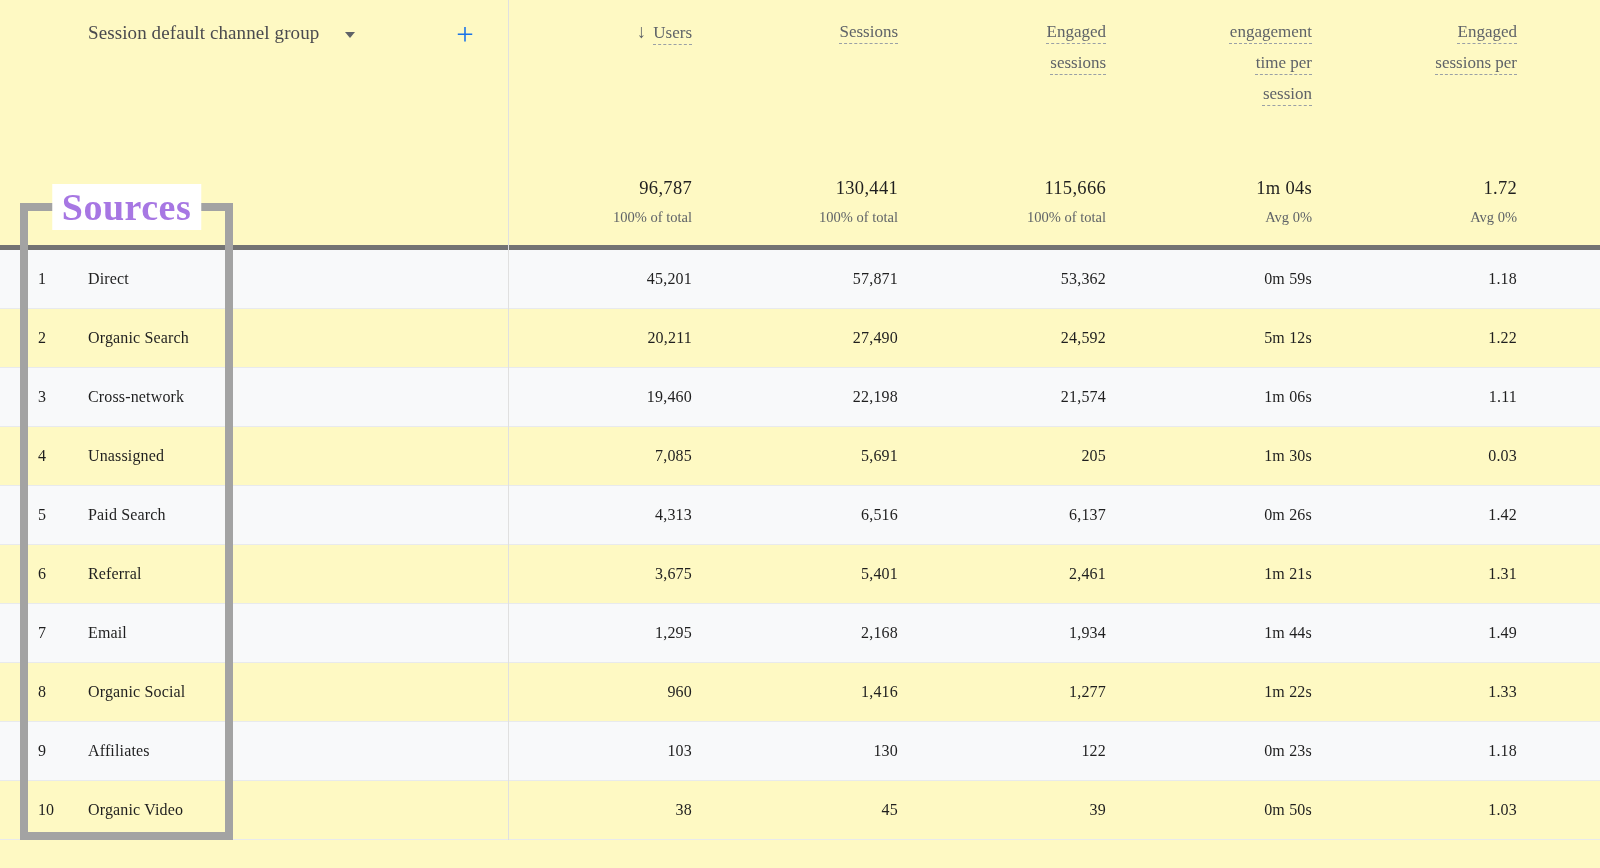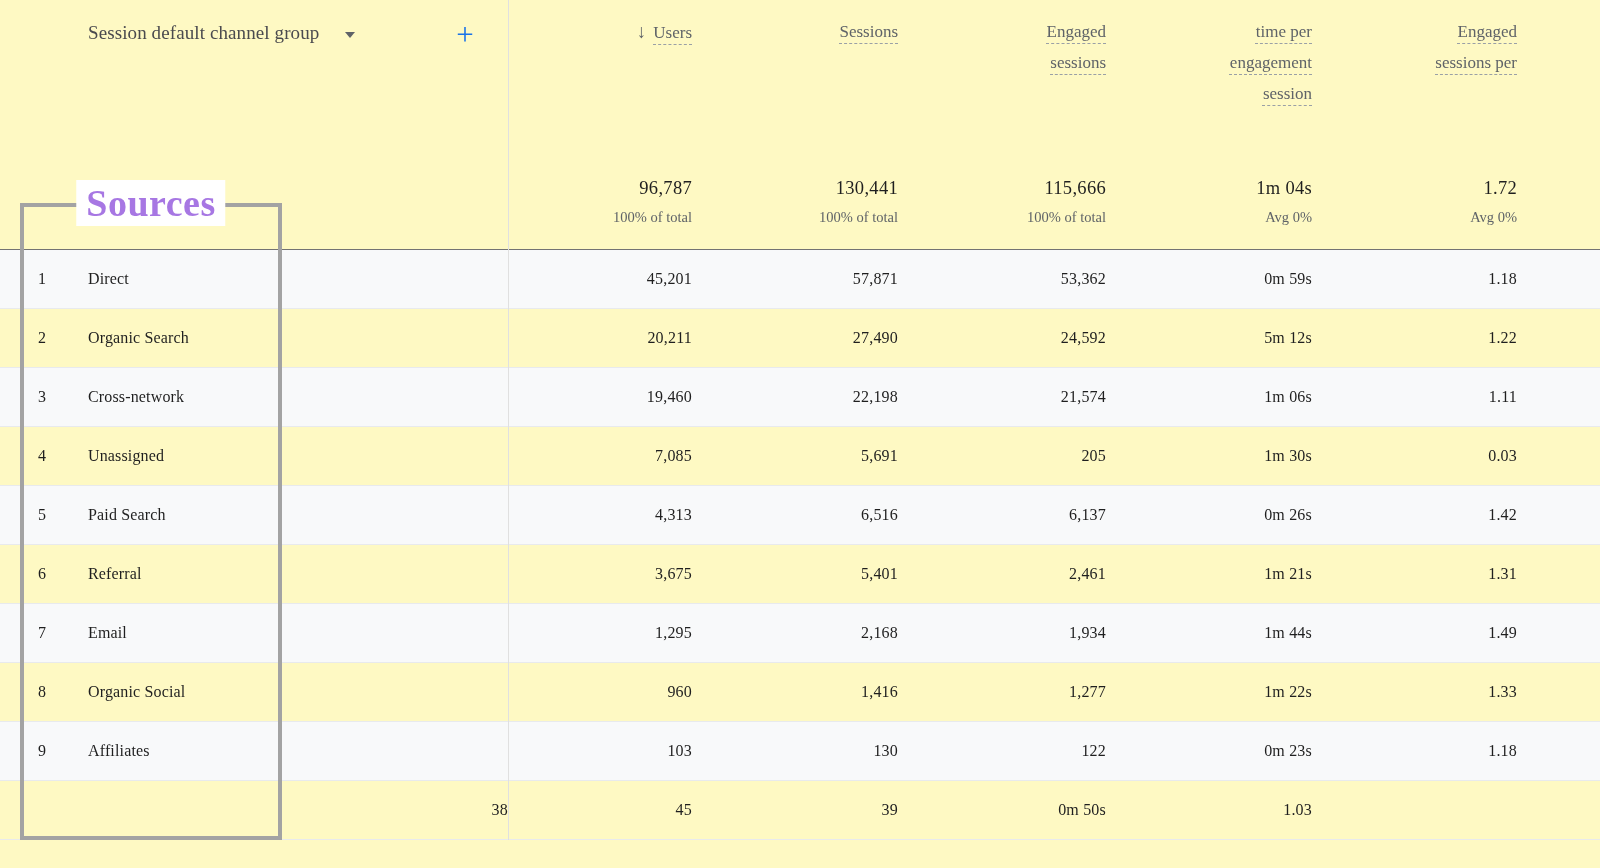--- a/index.html
+++ b/index.html
@@ -50,36 +50,36 @@
     text-decoration-thickness:1px;
     text-underline-offset:6px;
   }
   .head-line.inl { display:inline; }
   .hl-row { line-height:31px; }
   .sort-arrow {
     font-size:19px; color:#5f6368; margin-right:7px;
     text-decoration:none; display:inline-block;
   }
   
-  .totals-row { height:85px; border-bottom:1px solid #737373; }
+  .totals-row { height:85px; border-bottom:5px solid #737373; }
   .total-cell { text-align:right; padding-top:13px; }
   .total-value { font-size:18.5px; color:#1f1f1f; letter-spacing:0.3px; }
   .total-sub { font-size:14.5px; color:#5f6368; margin-top:10px; }
   
   .data-row { height:59px; border-bottom:1px solid #e8eaed; align-items:center; }
   .data-row:nth-child(odd) { background:#f8f9fa; }
   .dim-data { display:flex; align-items:center; padding-left:38px; }
   .rank { width:50px; font-size:16px; color:#1f1f1f; }
   .channel { font-size:16px; color:#1f1f1f; letter-spacing:0.15px;text-align:right; }
   .num-cell { text-align:right; font-size:16px; color:#1f1f1f; letter-spacing:0.2px; }
   
   .sources-box {
     position:absolute; left:20px; top:203px;
-    width:262px; height:637px;
-    border:4px solid #a3a3a3;
+    width:213px; height:637px;
+    border:8px solid #a3a3a3;
     pointer-events:none; z-index:5;
   }
   .sources-label {
     position:absolute; top:-27px; left:50%;
     transform:translateX(-50%);
     background:#ffffff; padding:0 10px;
     font-size:38px; line-height:46px; font-weight:700;
     color:#a777e3; letter-spacing:0.5px; white-space:nowrap;
   }
 </style>
@@ -104,22 +104,22 @@
       </div>
     </div>
     <div class="metric-head">
       <span class="head-line">Sessions</span>
     </div>
     <div class="metric-head">
       <span class="head-line">Engaged</span>
       <span class="head-line">sessions</span>
     </div>
     <div class="metric-head">
+      <span class="head-line">engagement</span>
       <span class="head-line">time per</span>
-      <span class="head-line">engagement</span>
       <span class="head-line">session</span>
     </div>
     <div class="metric-head">
       <span class="head-line">Engaged</span>
       <span class="head-line">sessions per</span>
     </div>
     <div></div>
   </div>
 
   <div class="grid-row totals-row">
@@ -250,20 +250,24 @@
           <span class="channel">Affiliates</span>
         </div>
       <div class="num-cell">103</div>
       <div class="num-cell">130</div>
       <div class="num-cell">122</div>
       <div class="num-cell">0m 23s</div>
       <div class="num-cell">1.18</div>
       <div></div>
     </div>
     <div class="grid-row data-row">
+      <div class="dim-data">
+          <span class="rank">10</span>
+          <span class="channel">Organic Video</span>
+        </div>
       <div class="num-cell">38</div>
       <div class="num-cell">45</div>
       <div class="num-cell">39</div>
       <div class="num-cell">0m 50s</div>
       <div class="num-cell">1.03</div>
       <div></div>
     </div>
   </div>
 
   <div class="sources-box">

